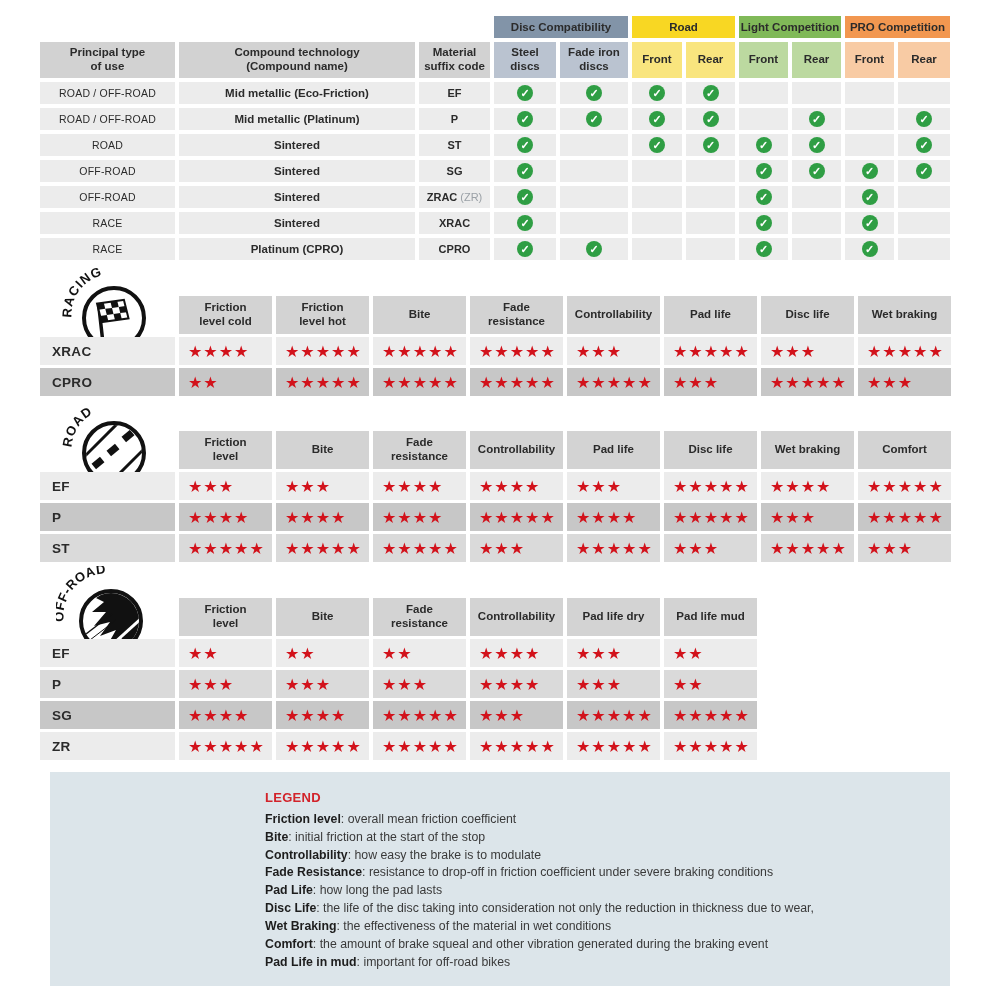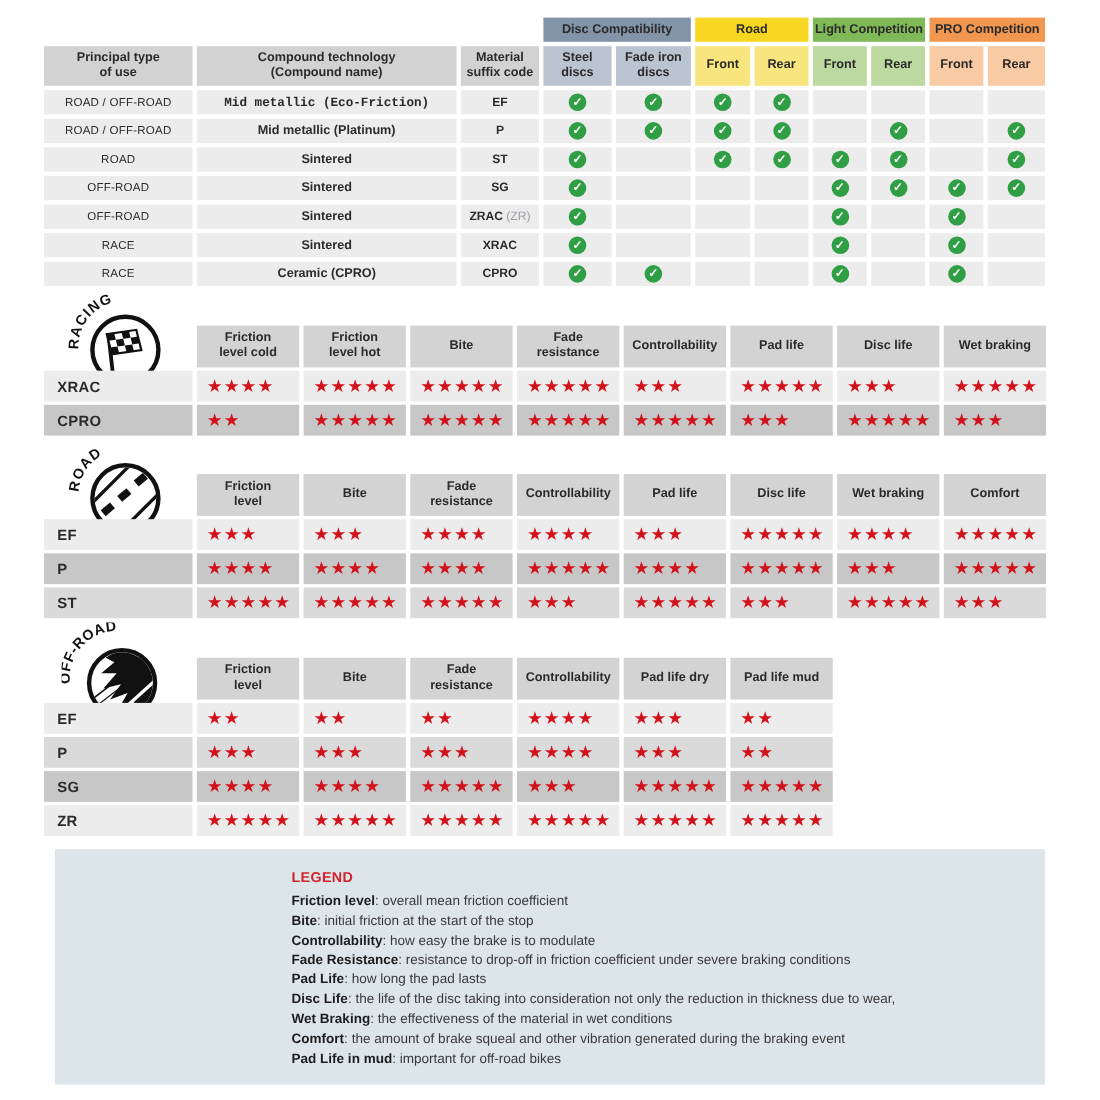--- a/index.html
+++ b/index.html
@@ -66,21 +66,21 @@
 discs</div>
       <div class="cell sub-hdr" style="grid-area: 2 / 5; background: rgb(186, 195, 208);">Fade iron
 discs</div>
       <div class="cell sub-hdr" style="grid-area: 2 / 6; background: rgb(249, 229, 126);">Front</div>
       <div class="cell sub-hdr" style="grid-area: 2 / 7; background: rgb(249, 229, 126);">Rear</div>
       <div class="cell sub-hdr" style="grid-area: 2 / 8; background: rgb(188, 217, 160);">Front</div>
       <div class="cell sub-hdr" style="grid-area: 2 / 9; background: rgb(188, 217, 160);">Rear</div>
       <div class="cell sub-hdr" style="grid-area: 2 / 10; background: rgb(248, 203, 164);">Front</div>
       <div class="cell sub-hdr" style="grid-area: 2 / 11; background: rgb(248, 203, 164);">Rear</div>
       <div class="cell use" style="grid-area: 3 / 1;">ROAD / OFF-ROAD</div>
-      <div class="cell tech" style="grid-area: 3 / 2; font-family: Liberation Mono, monospace;">Mid metallic (Eco-Friction)</div>
+      <div class="cell tech" style="grid-area: 3 / 2;">Mid metallic (Eco-Friction)</div>
       <div class="cell sfx" style="grid-area: 3 / 3;">
         <span>EF</span>
       </div>
       <div class="cell" style="grid-area: 3 / 4;">
         <span class="check">✓</span>
       </div>
       <div class="cell" style="grid-area: 3 / 5;">
         <span class="check">✓</span>
       </div>
       <div class="cell" style="grid-area: 3 / 6;">
@@ -199,21 +199,21 @@
       <div class="cell" style="grid-area: 8 / 7;"></div>
       <div class="cell" style="grid-area: 8 / 8;">
         <span class="check">✓</span>
       </div>
       <div class="cell" style="grid-area: 8 / 9;"></div>
       <div class="cell" style="grid-area: 8 / 10;">
         <span class="check">✓</span>
       </div>
       <div class="cell" style="grid-area: 8 / 11;"></div>
       <div class="cell use" style="grid-area: 9 / 1;">RACE</div>
-      <div class="cell tech" style="grid-area: 9 / 2;">Ceramic (CPRO)</div>
+      <div class="cell tech" style="grid-area: 9 / 2;">Platinum (CPRO)</div>
       <div class="cell sfx" style="grid-area: 9 / 3;">
         <span>CPRO</span>
       </div>
       <div class="cell" style="grid-area: 9 / 4;">
         <span class="check">✓</span>
       </div>
       <div class="cell" style="grid-area: 9 / 5;">
         <span class="check">✓</span>
       </div>
       <div class="cell" style="grid-area: 9 / 6;"></div>

